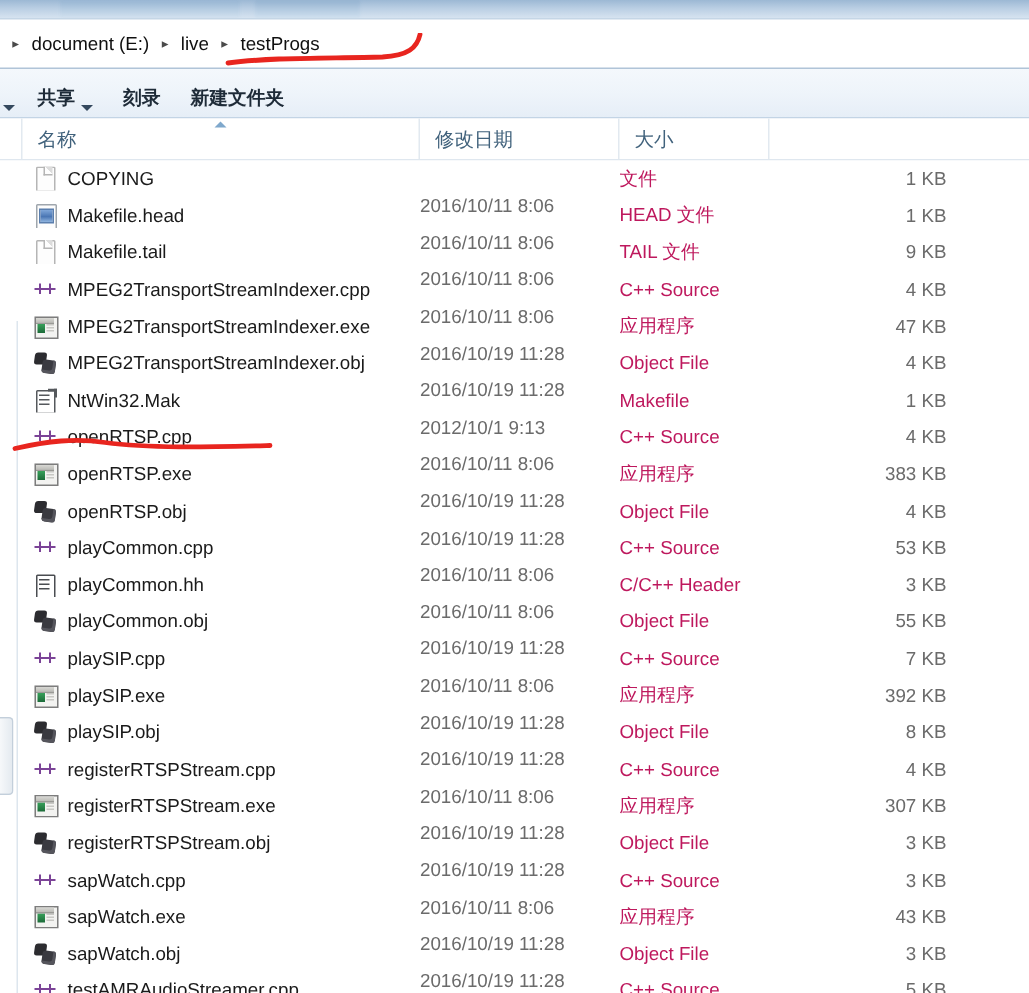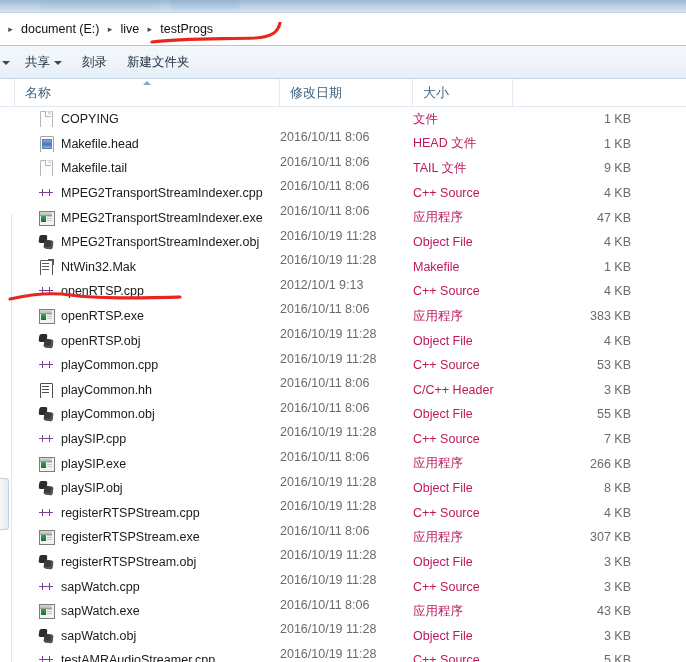--- a/index.html
+++ b/index.html
@@ -52,23 +52,23 @@
   }
 
   
   .toolbar {
     position: absolute; left: 0; top: 46px; width: 686px; height: 33px;
     background: linear-gradient(to bottom, #f4f8fc 0%, #eef4fa 52%, #e6eef7 100%);
     border-bottom: 1px solid #c3d4e5;
     display: flex; align-items: center;
   }
   .tb-item {
-    display: flex; align-items: center; gap: 4px;
+    display: flex; align-items: flex-end; gap: 4px;
     height: 24px; padding: 0 9px; margin-right: 2px;
-    font-size: 12.5px; color: #1e2b38; cursor: default; border-radius: 2px;
+    font-size: 12.5px; color: #1e2b38; cursor: default; border-radius: 2px; font-weight: bold;
   }
   .caret-dn {
     width: 0; height: 0; border-left: 4px solid transparent;
     border-right: 4px solid transparent; border-top: 4px solid #34495e;
     display: inline-block; margin-top: 2px;
   }
   .tb-first { padding-left: 2px; padding-right: 4px; }
 
   
   .colhead {
@@ -97,21 +97,21 @@
   .listwrap {
     position: absolute; left: 0; top: 107px; width: 686px; height: 555px;
     background: #fff; overflow: hidden;
   }
   .row {
     position: relative; display: flex; align-items: center;
     height: 24.6px; font-size: 12.5px; color: #1a1a1a;
   }
   .cell-name {
     width: 280px; display: flex; align-items: center; gap: 7px;
-    padding-left: 38px; white-space: nowrap; overflow: hidden;
+    padding-left: 22px; white-space: nowrap; overflow: hidden;
   }
   .cell-date { width: 133px; color: #6b6b6b; margin-top: 36px; }
   .cell-type { width: 133px; color: #be185d; }
   .cell-size {
     width: 97px; color: #6b6b6b; text-align: right; padding-right: 12px;
   }
   .fname { color: #1a1a1a; }
 
   
   .ico { width: 16px; height: 16px; flex: 0 0 16px; position: relative; }
@@ -432,21 +432,21 @@
         <div class="row">
           <div class="cell-name">
             <span class="ico ico-exe">
               <i></i>
               <b></b>
             </span>
             <span class="fname">playSIP.exe</span>
           </div>
           <div class="cell-date">2016/10/19 11:28</div>
           <div class="cell-type">应用程序</div>
-          <div class="cell-size">266 KB</div>
+          <div class="cell-size">392 KB</div>
         </div>
         <div class="row">
           <div class="cell-name">
             <span class="ico ico-obj">
               <i></i>
             </span>
             <span class="fname">playSIP.obj</span>
           </div>
           <div class="cell-date">2016/10/19 11:28</div>
           <div class="cell-type">Object File</div>

